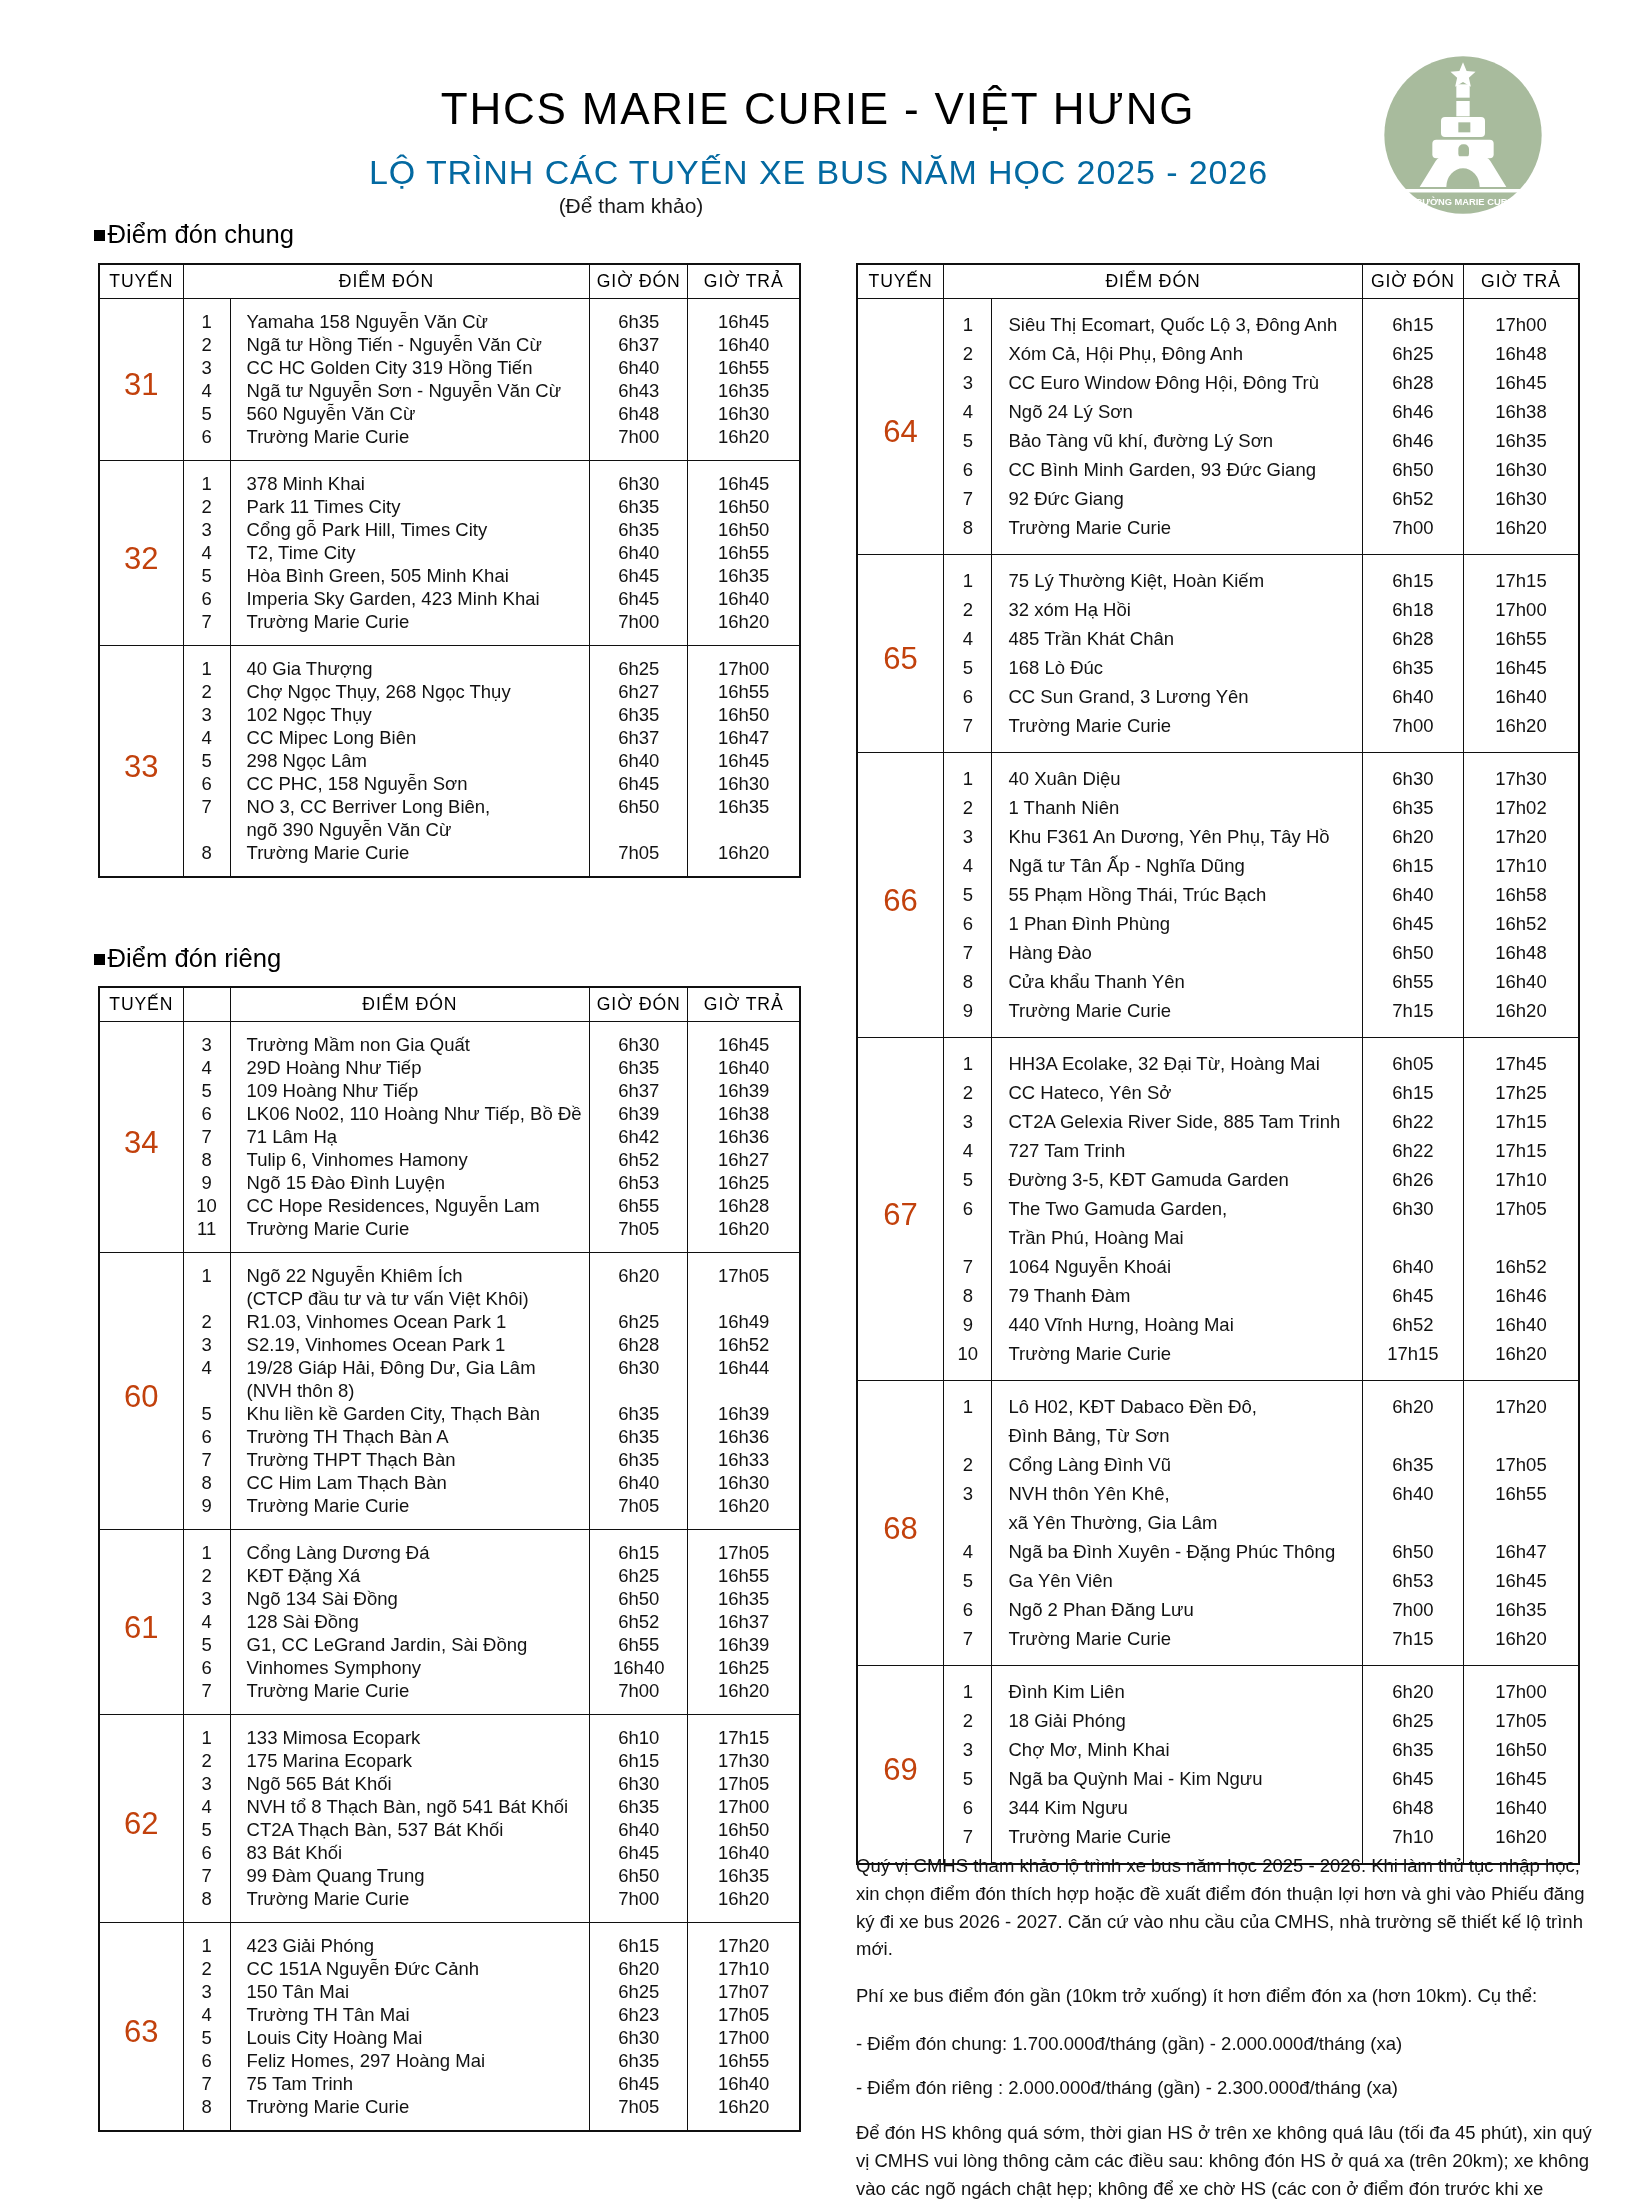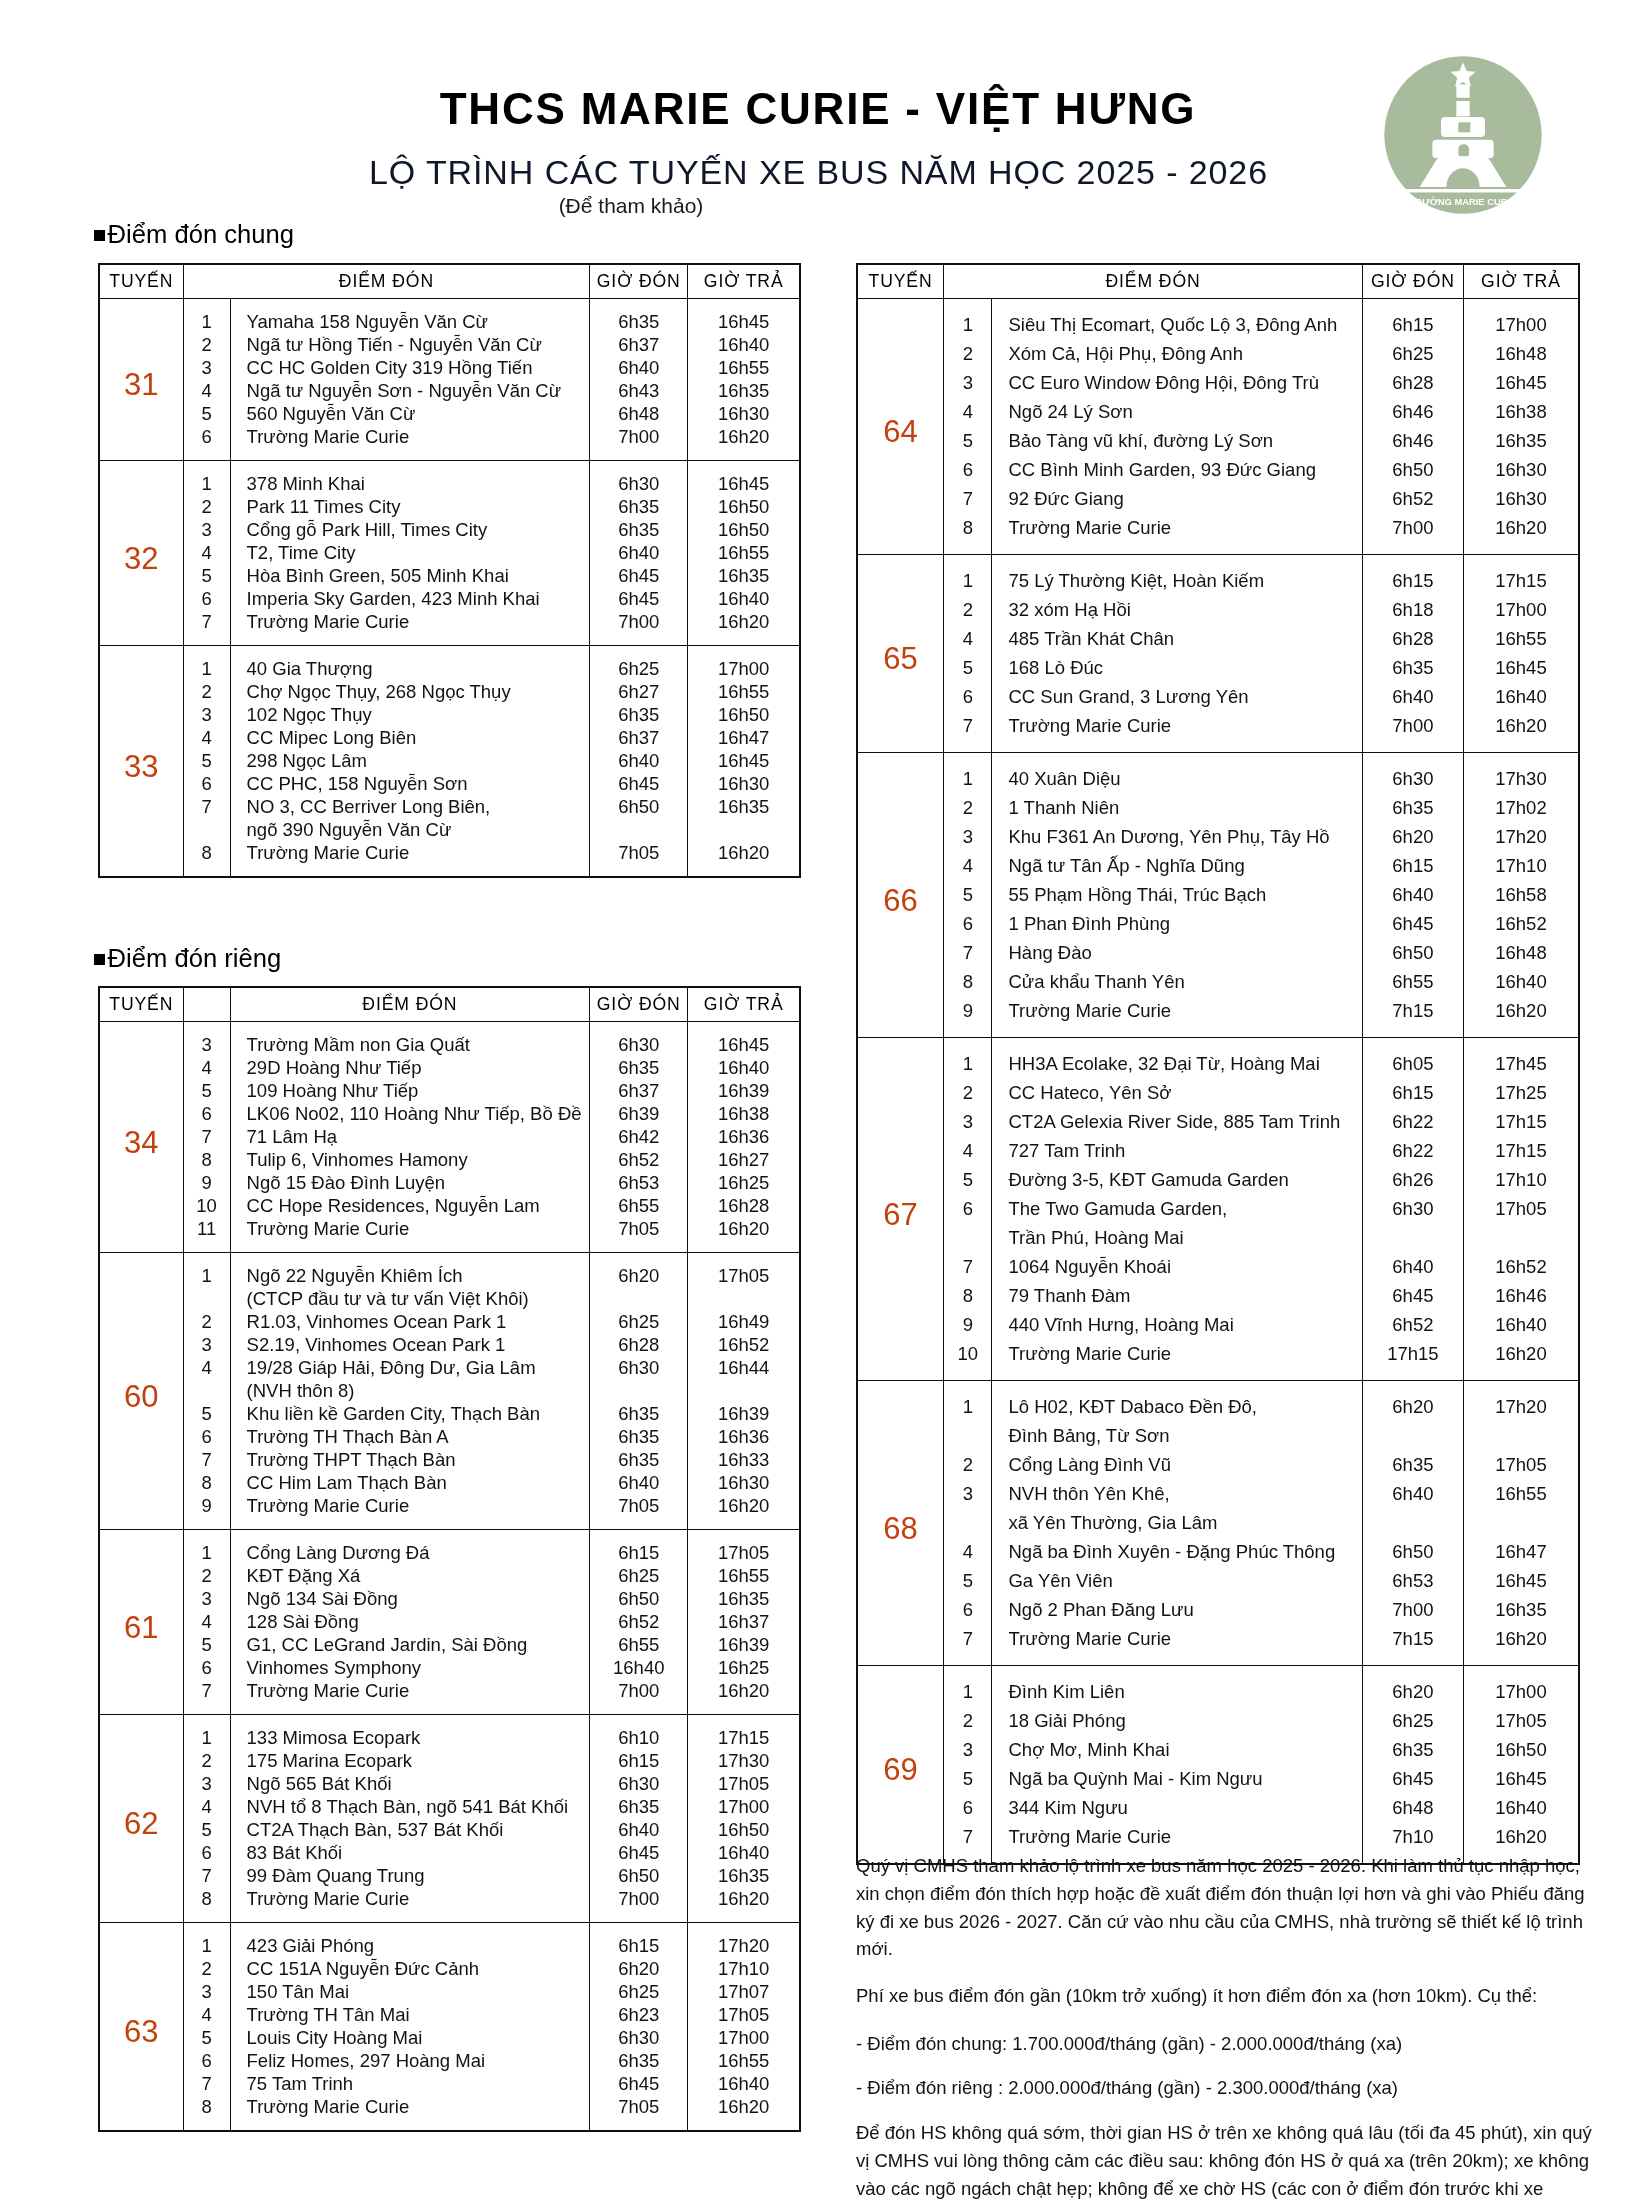--- a/index.html
+++ b/index.html
@@ -5,27 +5,27 @@
   * { margin:0; padding:0; box-sizing:border-box; }
   html,body { background:#ffffff; }
   body {
     width:1644px; height:2323px; position:relative;
     font-family:"Liberation Sans", sans-serif; color:#141414;
   }
 
   
   .title {
     position:absolute; top:84px; left:0; width:1636px;
-    text-align:center; font-size:44px; font-weight:700;
+    text-align:center; font-size:44px; font-weight:400;
     letter-spacing:1.8px; color:#000;
   }
   .subtitle {
     position:absolute; top:153px; left:0; width:1637px;
     text-align:center; font-size:34px; font-weight:400;
-    letter-spacing:0.9px; color:#0f172a;
+    letter-spacing:0.9px; color:#0369a1;
   }
   .note {
     position:absolute; top:194px; left:0; width:1262px;
     text-align:center; font-size:21px; color:#1a1a1a;
   }
   .logo { position:absolute; left:1383px; top:55px; width:160px; height:160px; }
 
   
   .section-label {
     position:absolute; display:flex; align-items:center; gap:3px;

